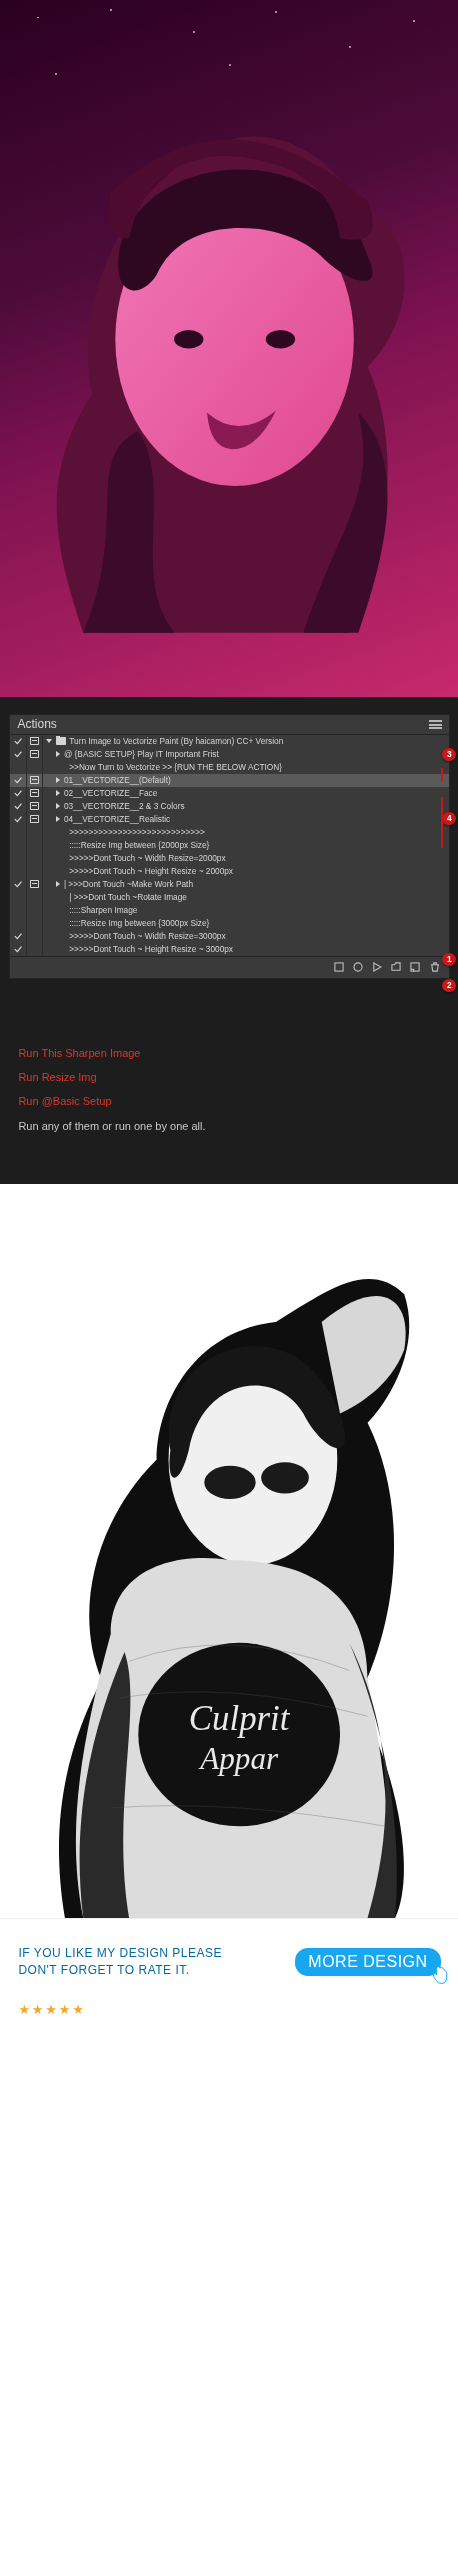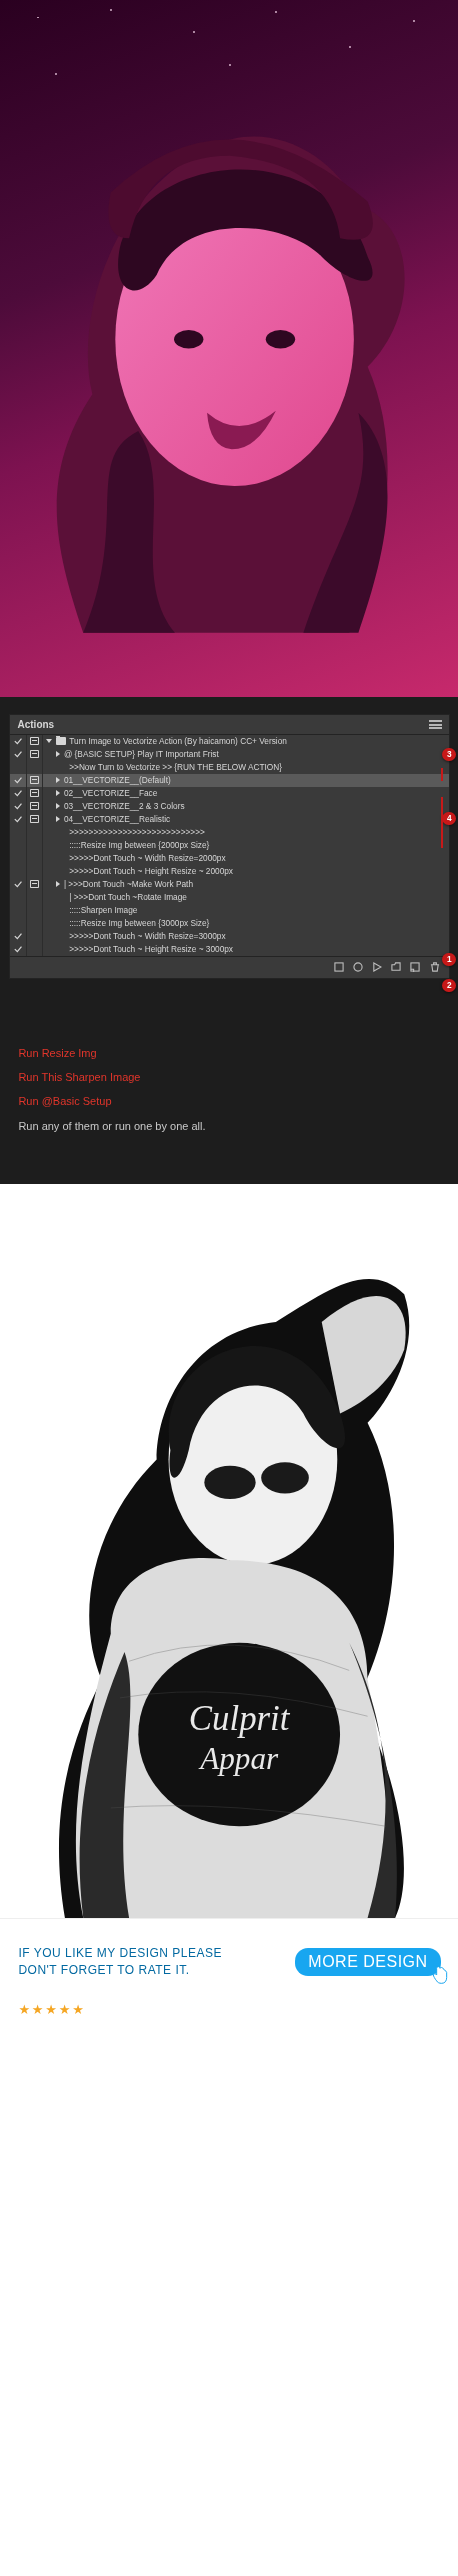--- a/index.html
+++ b/index.html
@@ -17,21 +17,21 @@
   .star:nth-child(6){top:73px;left:55px}
   .star:nth-child(7){top:20px;left:413px}
   .star:nth-child(8){top:64px;left:229px}
   .face-blob { position: absolute; top: 64px; left: 27.5px; right: 27.5px; bottom: 55px; }
   .face-blob svg { width: 100%; height: 100%; }
 
   
   .panel-wrap { background: #1d1d1d; padding: 16.5px 9.2px 27.5px 9.2px; }
   .panel { background: #3a3a3a; border: 0.9px solid #232323; font-size: 8.3px; color: #d6d6d6; position: relative; }
   .panel-header { display: flex; align-items: center; height: 20px; border-bottom: 0.9px solid #232323; padding: 0 7.3px; }
-  .panel-title { font-weight: bold; font-size: 10px; }
+  .panel-title { font-weight: normal; font-size: 12px; }
   .panel-spacer { flex: 1; }
   .panel-menu { width: 13px; height: 11px; opacity: .8; }
   .panel-menu span { display:block; height:1.8px; background:#d6d6d6; margin:1.8px 0; }
 
   .row { display: flex; align-items: center; height: 13px; padding-right: 5.5px; }
   .col-chk { width: 16.5px; display:flex; justify-content:center; align-items:center; border-right: 0.9px solid #2c2c2c; height:13px; }
   .col-mod { width: 16.5px; display:flex; justify-content:center; align-items:center; border-right: 0.9px solid #2c2c2c; height:13px; }
   .col-content { flex: 1; display:flex; align-items:center; padding-left: 2.8px; gap:3.7px; white-space: nowrap; overflow: hidden; }
   .check { width:8.3px; height:8.3px; stroke:#d6d6d6; stroke-width:1.5; fill:none; }
   .dialog { width:9.2px; height:7.3px; border:0.9px solid #d6d6d6; border-radius:0.9px; position:relative; }
@@ -118,21 +118,21 @@
             <svg class="check" viewBox="0 0 10 10">
               <path d="M1 5 L4 8 L9 2"></path>
             </svg>
           </div>
           <div class="col-mod">
             <div class="dialog"></div>
           </div>
           <div class="col-content indent-0">
             <div class="twist"></div>
             <div class="folder"></div>
-            <span>Turn Image to Vectorize Action (By haicamon) CC+ Version</span>
+            <span>Turn Image to Vectorize Paint (By haicamon) CC+ Version</span>
           </div>
         </div>
         <div class="marker" style="top: 13px;">3</div>
         <div class="red-stripe" style="top: 33px; height: 13px;"></div>
         <div class="row">
           <div class="col-chk">
             <svg class="check" viewBox="0 0 10 10">
               <path d="M1 5 L4 8 L9 2"></path>
             </svg>
           </div>
@@ -327,22 +327,22 @@
       <div class="ficon">
           <svg viewBox="0 0 11 11" width="10" height="10">
             <path d="M2 3 L9 3 L8 10 L3 10 Z M1 3 L10 3 M4 1 L7 1 L7 3 L4 3 Z"></path>
           </svg>
         </div>
     </div>
   </div>
 </div>
 
 <div class="instructions">
+  <div class="red">Run This Sharpen Image</div>
   <div class="red">Run Resize Img</div>
-  <div class="red">Run This Sharpen Image</div>
   <div class="red">Run @Basic Setup</div>
   <div>Run any of them or run one by one all.</div>
 </div>
 
 <div class="hero2">
   <svg width="422" height="697" viewBox="0 0 460 760">
     <path d="M50 760 C 30 640 60 560 90 500 C 60 430 80 330 150 260 C 150 200 190 120 280 110 C 330 80 380 40 420 80 C 440 140 400 200 380 220 C 420 300 420 420 370 520 C 420 620 430 720 410 760 Z" fill="#0e0e0e"></path>
     <ellipse cx="255" cy="260" rx="92" ry="115" fill="#f0f0f0"></ellipse>
     <path d="M165 250 C 145 140 300 80 350 210 C 370 270 330 250 310 210 C 280 160 200 170 185 250 C 175 290 160 290 165 250 Z" fill="#161616"></path>
     <path d="M330 110 C 390 60 430 80 420 140 C 405 180 370 200 350 210 Z" fill="#d7d7d7"></path>

